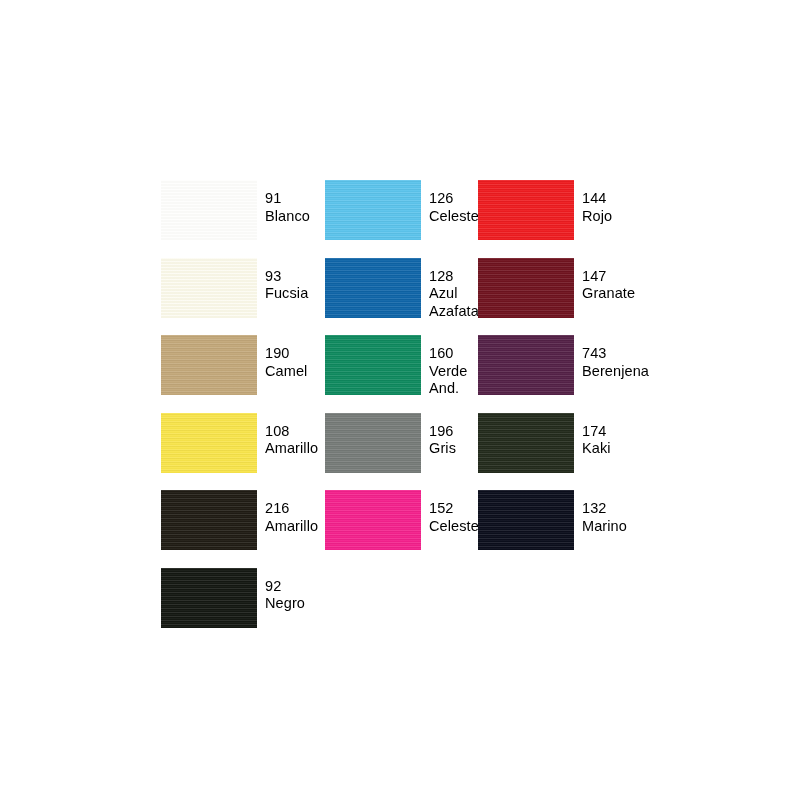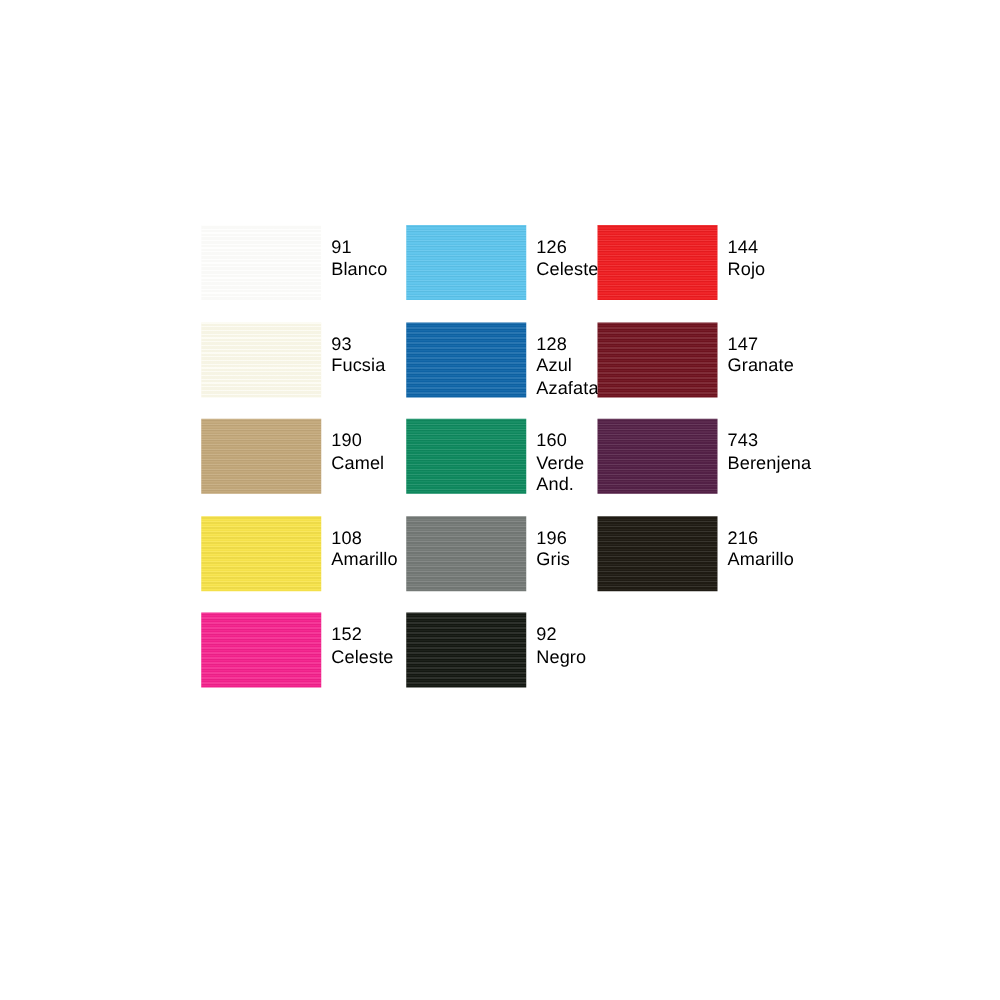--- a/index.html
+++ b/index.html
@@ -131,25 +131,33 @@
       </div>
       <div class="swatch-cell">
         <div class="swatch-chip" style="background: rgb(248, 228, 75);"></div>
         <div class="swatch-label"><span class="swatch-code">108</span><span class="swatch-name">Amarillo</span></div>
       </div>
       <div class="swatch-cell">
         <div class="swatch-chip" style="background: rgb(118, 123, 120);"></div>
         <div class="swatch-label"><span class="swatch-code">196</span><span class="swatch-name">Gris</span></div>
       </div>
       <div class="swatch-cell">
+        <div class="swatch-chip" style="background: rgb(35, 43, 28);"></div>
+        <div class="swatch-label"><span class="swatch-code">174</span><span class="swatch-name">Kaki</span></div>
+      </div>
+      <div class="swatch-cell">
         <div class="swatch-chip" style="background: rgb(32, 28, 20);"></div>
         <div class="swatch-label"><span class="swatch-code">216</span><span class="swatch-name">Amarillo</span></div>
       </div>
       <div class="swatch-cell">
         <div class="swatch-chip" style="background: rgb(244, 33, 140);"></div>
         <div class="swatch-label"><span class="swatch-code">152</span><span class="swatch-name">Celeste</span></div>
+      </div>
+      <div class="swatch-cell">
+        <div class="swatch-chip" style="background: rgb(11, 14, 28);"></div>
+        <div class="swatch-label"><span class="swatch-code">132</span><span class="swatch-name">Marino</span></div>
       </div>
       <div class="swatch-cell">
         <div class="swatch-chip" style="background: rgb(20, 24, 18);"></div>
         <div class="swatch-label"><span class="swatch-code">92</span><span class="swatch-name">Negro</span></div>
       </div>
     </div>
 </div>
 
 </body></html>

